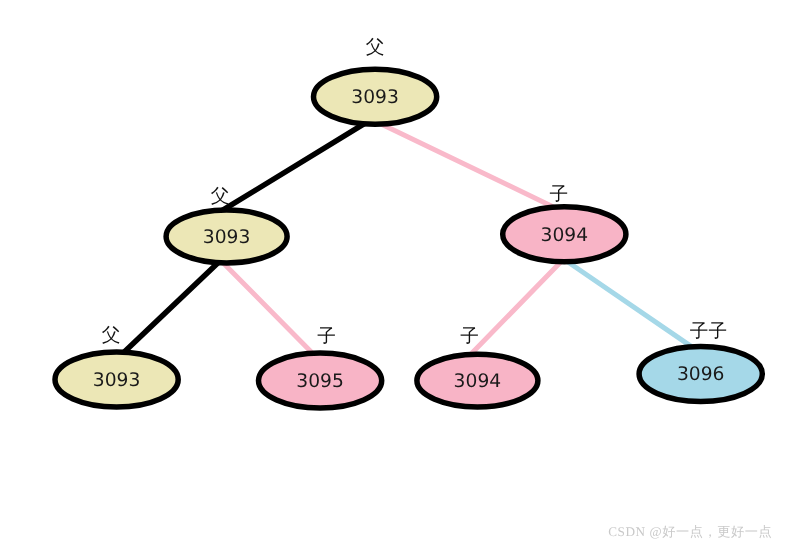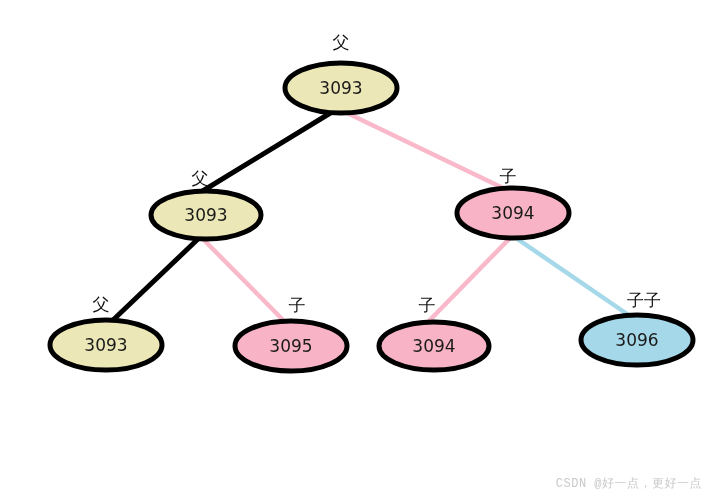--- a/index.html
+++ b/index.html
@@ -41,21 +41,21 @@
     text-anchor: middle;
   }
   .edge-line {
     fill: none;
     stroke-linecap: round;
   }
   .watermark {
     position: absolute;
     right: 12px;
     bottom: 8px;
-    font-family: Liberation Mono, monospace;
+    font-family: Liberation Serif, serif;
     font-size: 12px;
     color: #c9c9c9;
     letter-spacing: 0.5px;
     white-space: nowrap;
     user-select: none;
     margin-top: 39px;
   }
 </style>
 </head>
 <body style="background: rgb(255, 255, 255);">

